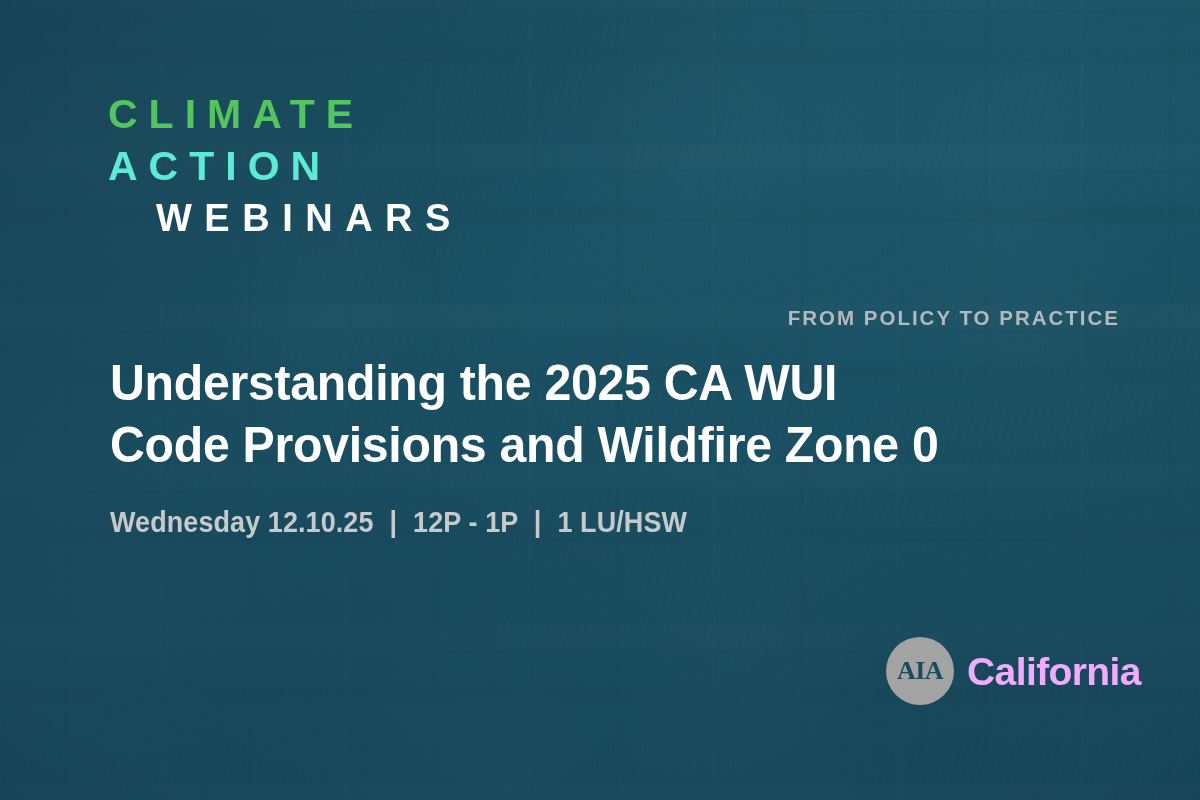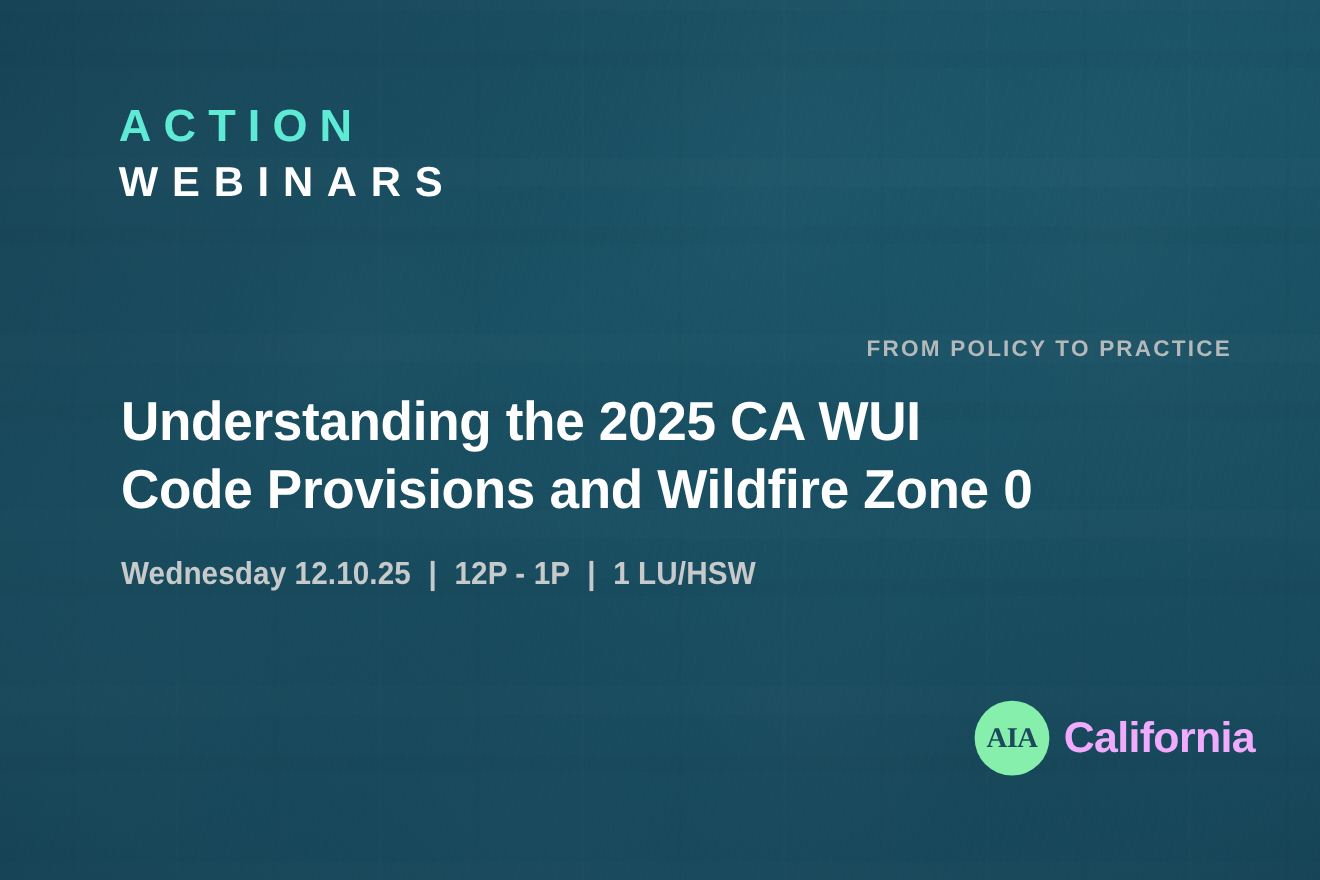--- a/index.html
+++ b/index.html
@@ -139,21 +139,21 @@
   .brand-line {
     display: block;
     font-family: "Liberation Sans", sans-serif;
     font-weight: 700;
     font-size: 41px;
     letter-spacing: 11px;
     white-space: nowrap;
   }
   .brand-line.l1 { color: #54c45e; margin-bottom: 11px; }
   .brand-line.l2 { color: #5eead4; margin-bottom: 12px; }
-  .brand-line.l3 { color: #ffffff; font-size: 38px; letter-spacing: 12.5px; }
+  .brand-line.l3 { color: #ffffff; font-size: 38px; letter-spacing: 12.5px; margin-left: 48px; }
 
   
   .headline-block {
     position: absolute;
     left: 110px;
     top: 306px;
     width: 1010px;
   }
   .eyebrow {
     font-family: "Liberation Sans", sans-serif;
@@ -197,21 +197,21 @@
     left: 886px;
     top: 637px;
     display: flex;
     align-items: center;
     gap: 13px;
   }
   .aia-mark {
     width: 68px;
     height: 68px;
     border-radius: 50%;
-    background: #86efac;
+    background: #a3a3a3;
     display: flex;
     align-items: center;
     justify-content: center;
     flex: 0 0 auto;
   }
   .aia-mark-text {
     font-family: "Liberation Serif", serif;
     font-weight: 700;
     font-size: 26px;
     letter-spacing: -0.5px;
@@ -238,20 +238,21 @@
     <div class="bg-panels"></div>
     <div class="bg-canopy"></div>
     <div class="bg-foliage"></div>
     <div class="bg-tint"></div>
     <div class="bg-vignette"></div>
   </div>
 
   <div class="content">
 
     <div class="brand-lockup">
+      <span class="brand-line l1">CLIMATE</span>
       <span class="brand-line l2">ACTION</span>
       <span class="brand-line l3">WEBINARS</span>
     </div>
 
     <div class="headline-block">
       <p class="eyebrow">FROM POLICY TO PRACTICE</p>
 
       <h1 class="headline">
         <span class="hl-line">Understanding the 2025 CA WUI</span>
         <span class="hl-line">Code Provisions and Wildfire Zone 0</span>

